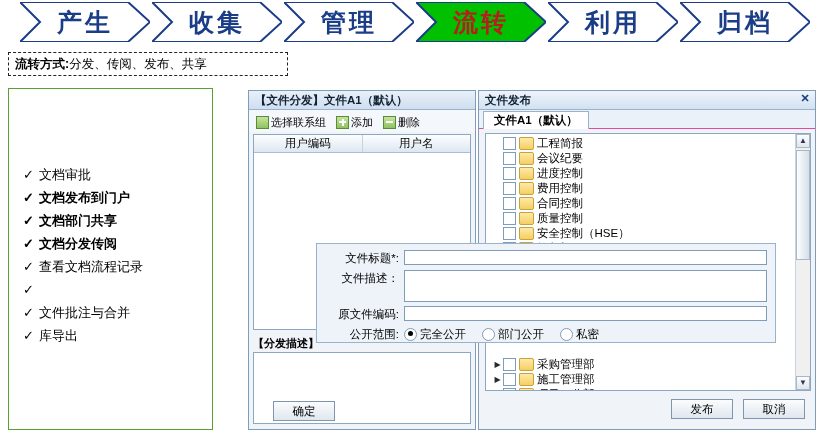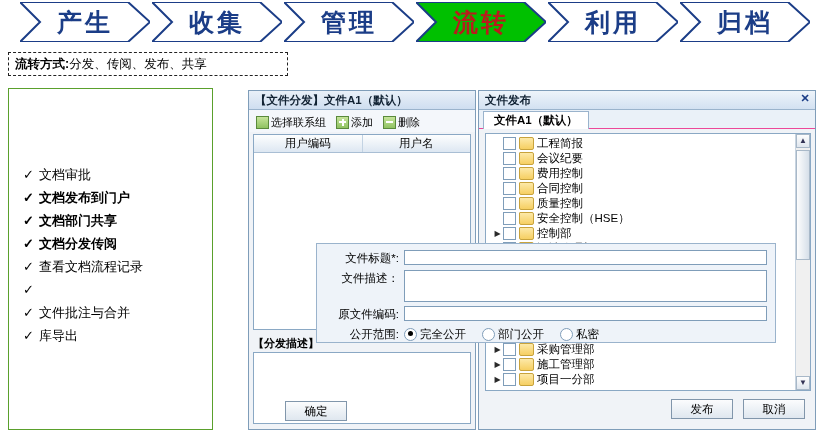--- a/index.html
+++ b/index.html
@@ -183,21 +183,21 @@
     font-weight: bold;
   }
   #dist-desc-box {
     margin: 0 4px;
     border: 1px solid #8aa8c4;
     background: #fff;
     height: 70px;
   }
   #dist-ok {
     position: absolute;
-    left: 36px; bottom: 8px;
+    left: 24px; bottom: 8px;
     width: 62px; height: 20px;
     font-size: 11.5px;
     background: linear-gradient(to bottom, #fbfcfd, #dfe7ef);
     border: 1px solid #8196ab;
     cursor: pointer;
   }
 
   
   #pub-window {
     left: 478px; top: 90px;
@@ -507,20 +507,25 @@
     <div id="pub-tree">
       <div class="tnode indent">
         <span class="cb"></span>
         <span class="folder"></span>
         <span>工程简报</span>
       </div>
       <div class="tnode indent">
         <span class="cb"></span>
         <span class="folder"></span>
         <span>会议纪要</span>
+      </div>
+      <div class="tnode indent">
+        <span class="cb"></span>
+        <span class="folder"></span>
+        <span>进度控制</span>
       </div>
       <div class="tnode indent">
         <span class="cb"></span>
         <span class="folder"></span>
         <span>费用控制</span>
       </div>
       <div class="tnode indent">
         <span class="cb"></span>
         <span class="folder"></span>
         <span>合同控制</span>

